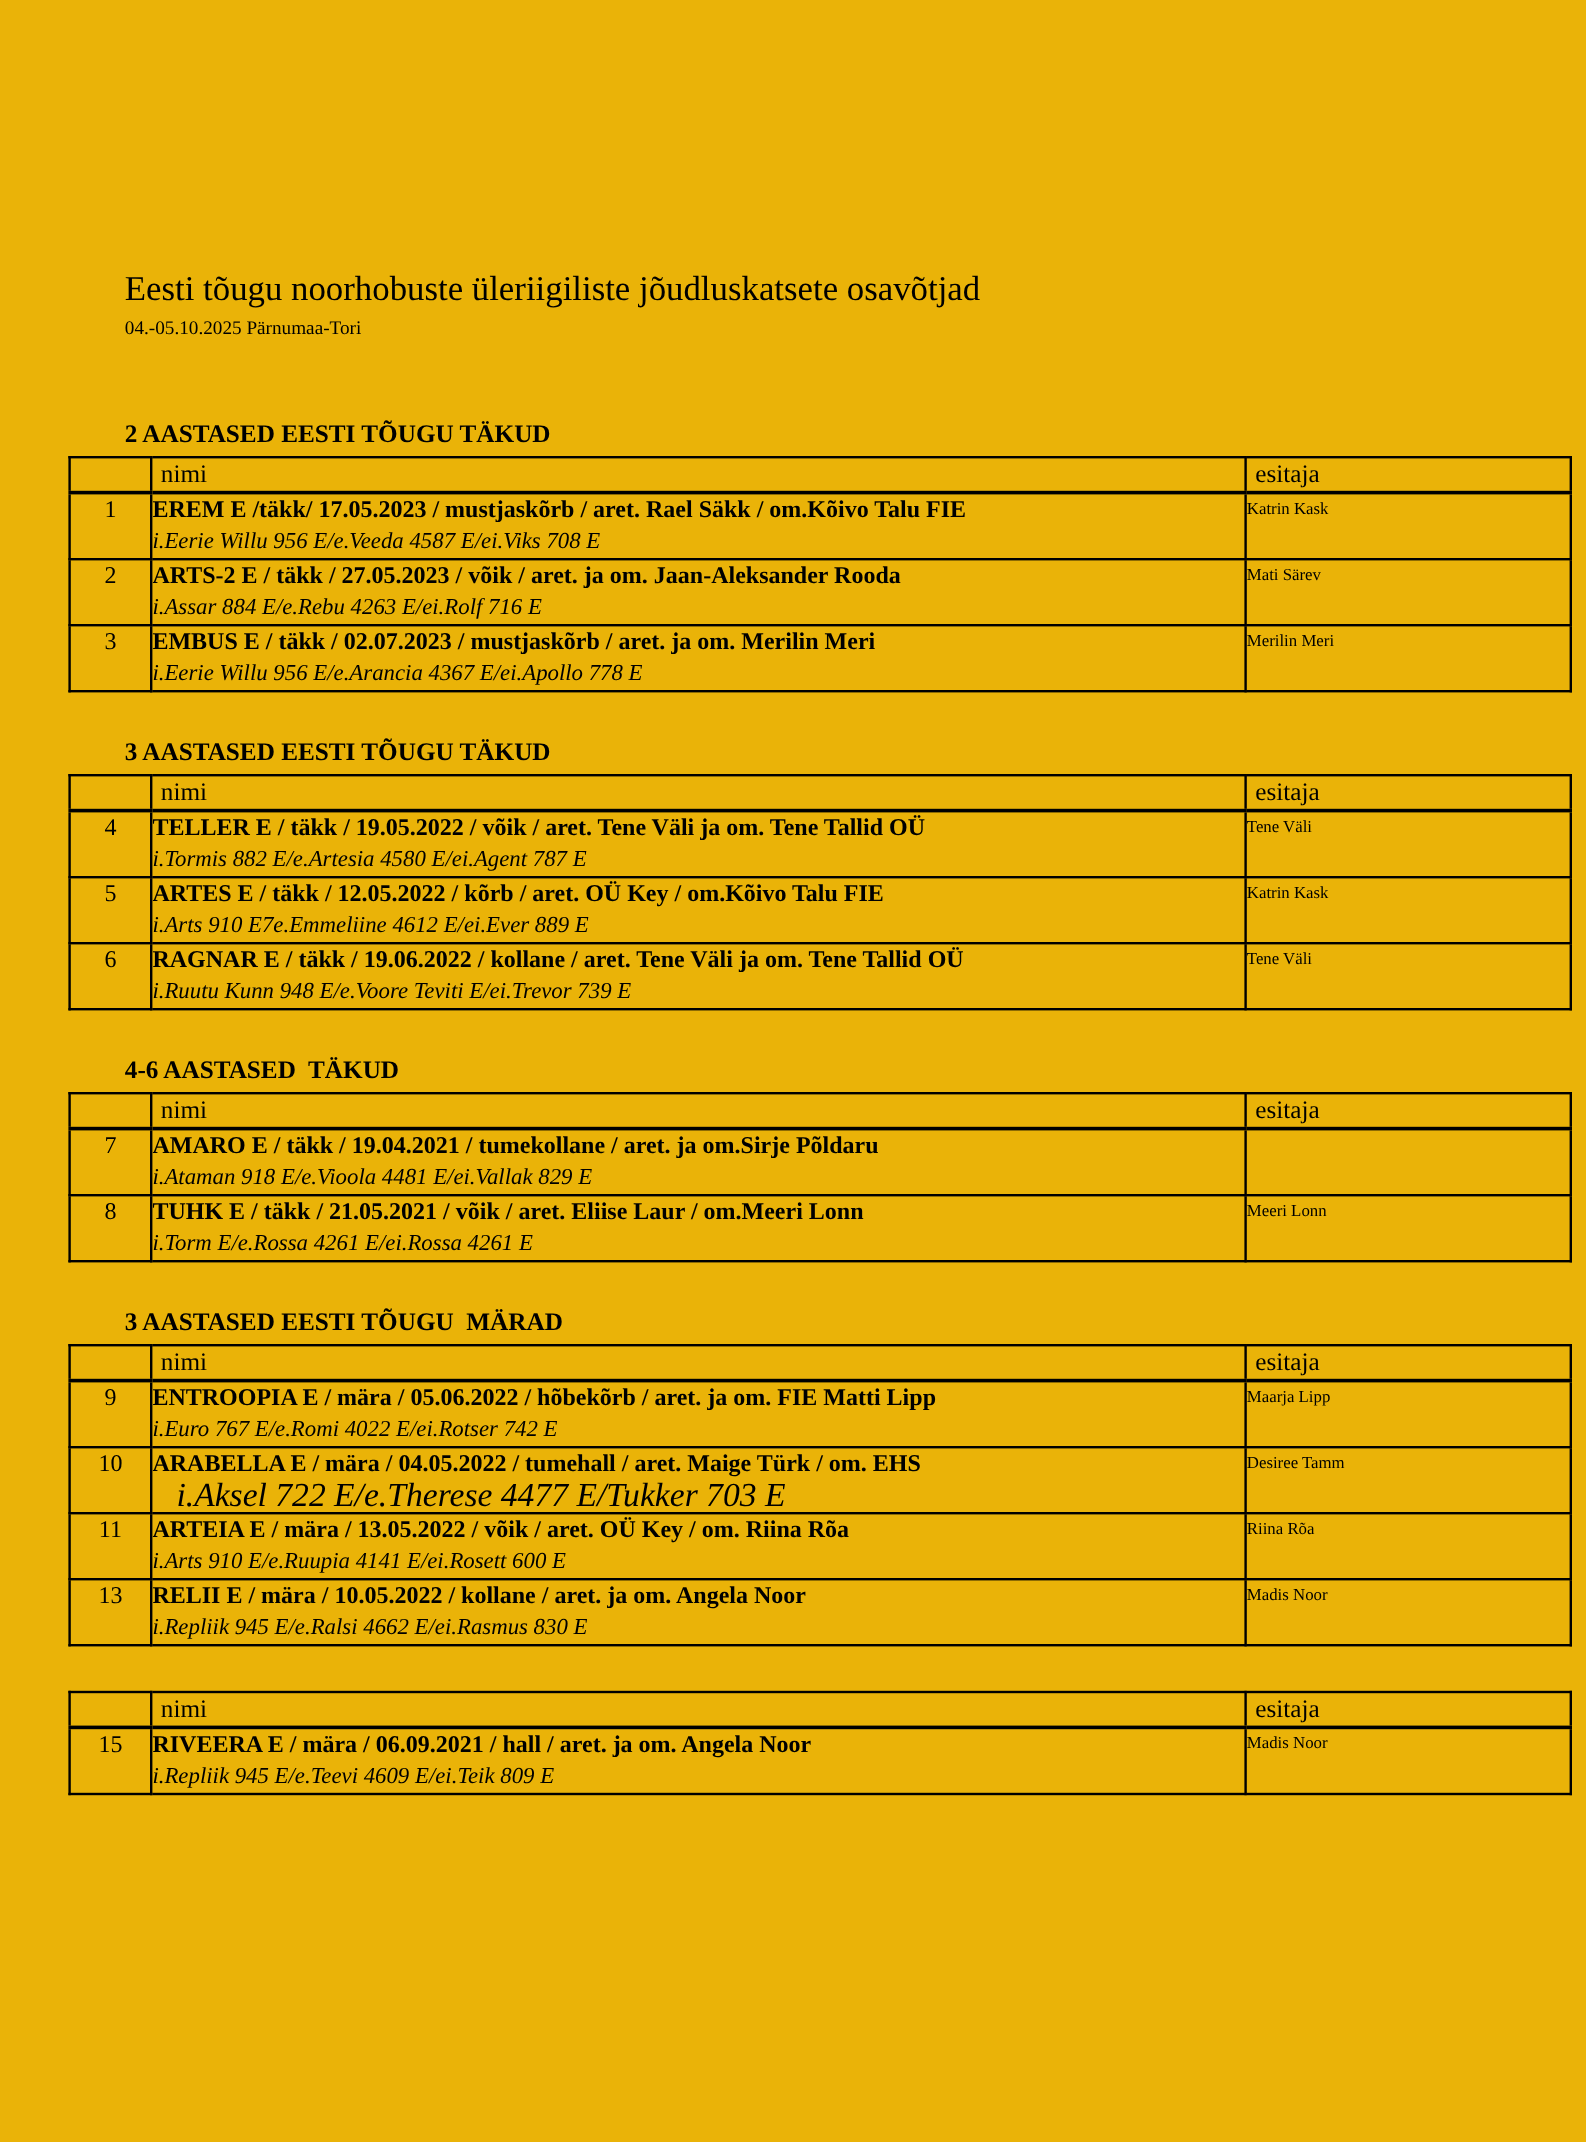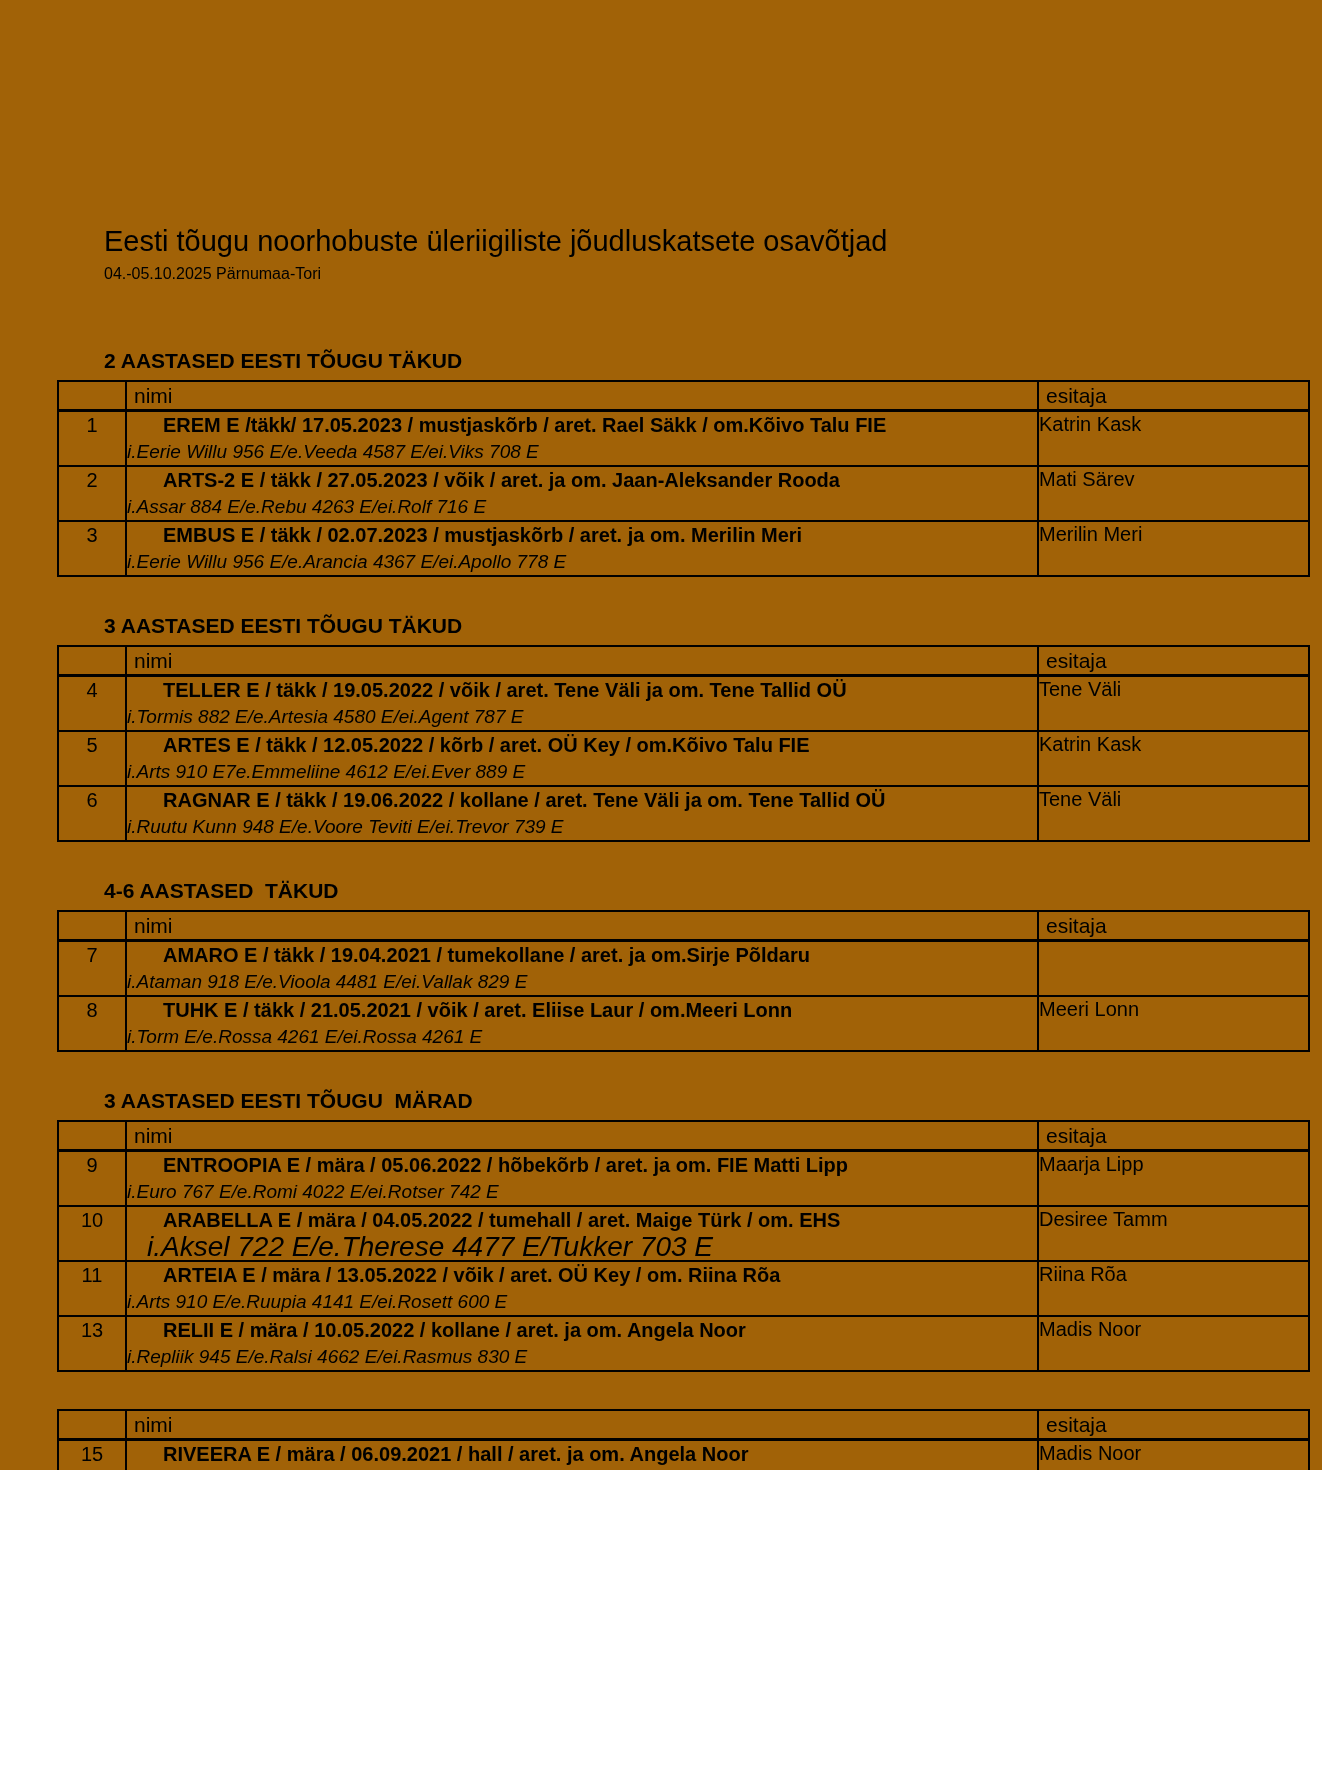--- a/index.html
+++ b/index.html
@@ -5,23 +5,24 @@
   html, body {
     margin: 0;
     padding: 0;
     background: #ffffff;
     color: #000000;
     font-family: "Liberation Sans", sans-serif;
   }
   .page {
     position: relative;
     width: 1322px;
-    height: 1470px;
-    overflow: hidden;
-    background: #a16207;
+    height: 1785px;
+    overflow: hidden;
+    background: #eab308;
+    font-family: Liberation Serif, serif;
   }
   .content { padding-top: 225px; }
 
   .doc-title {
     margin: 0 0 3px 104px;
     font-size: 29px;
     font-weight: 400;
     line-height: 33px;
   }
   .doc-subtitle {
@@ -72,32 +73,31 @@
     padding-top: 3px;
     line-height: 26px;
   }
   td.col-name { padding: 2px 6px 3px 7px; }
   .horse-name {
     font-weight: 700;
     font-size: 20px;
     line-height: 27px;
     white-space: nowrap;
     overflow: hidden;
-    padding-left: 36px;
   }
   .horse-pedigree {
     font-style: italic;
     font-size: 19px;
     line-height: 26px;
     white-space: nowrap;
     overflow: hidden;
   }
   .horse-pedigree.large { font-size: 28px; padding-left: 20px; }
   td.col-presenter {
-    font-size: 20px;
+    font-size: 14px;
     padding: 3px 6px 0 7px;
     line-height: 25px;
     margin-left: 37px;
   }
 </style>
 </head>
 <body>
 
 <div class="page">
   <div class="content">

